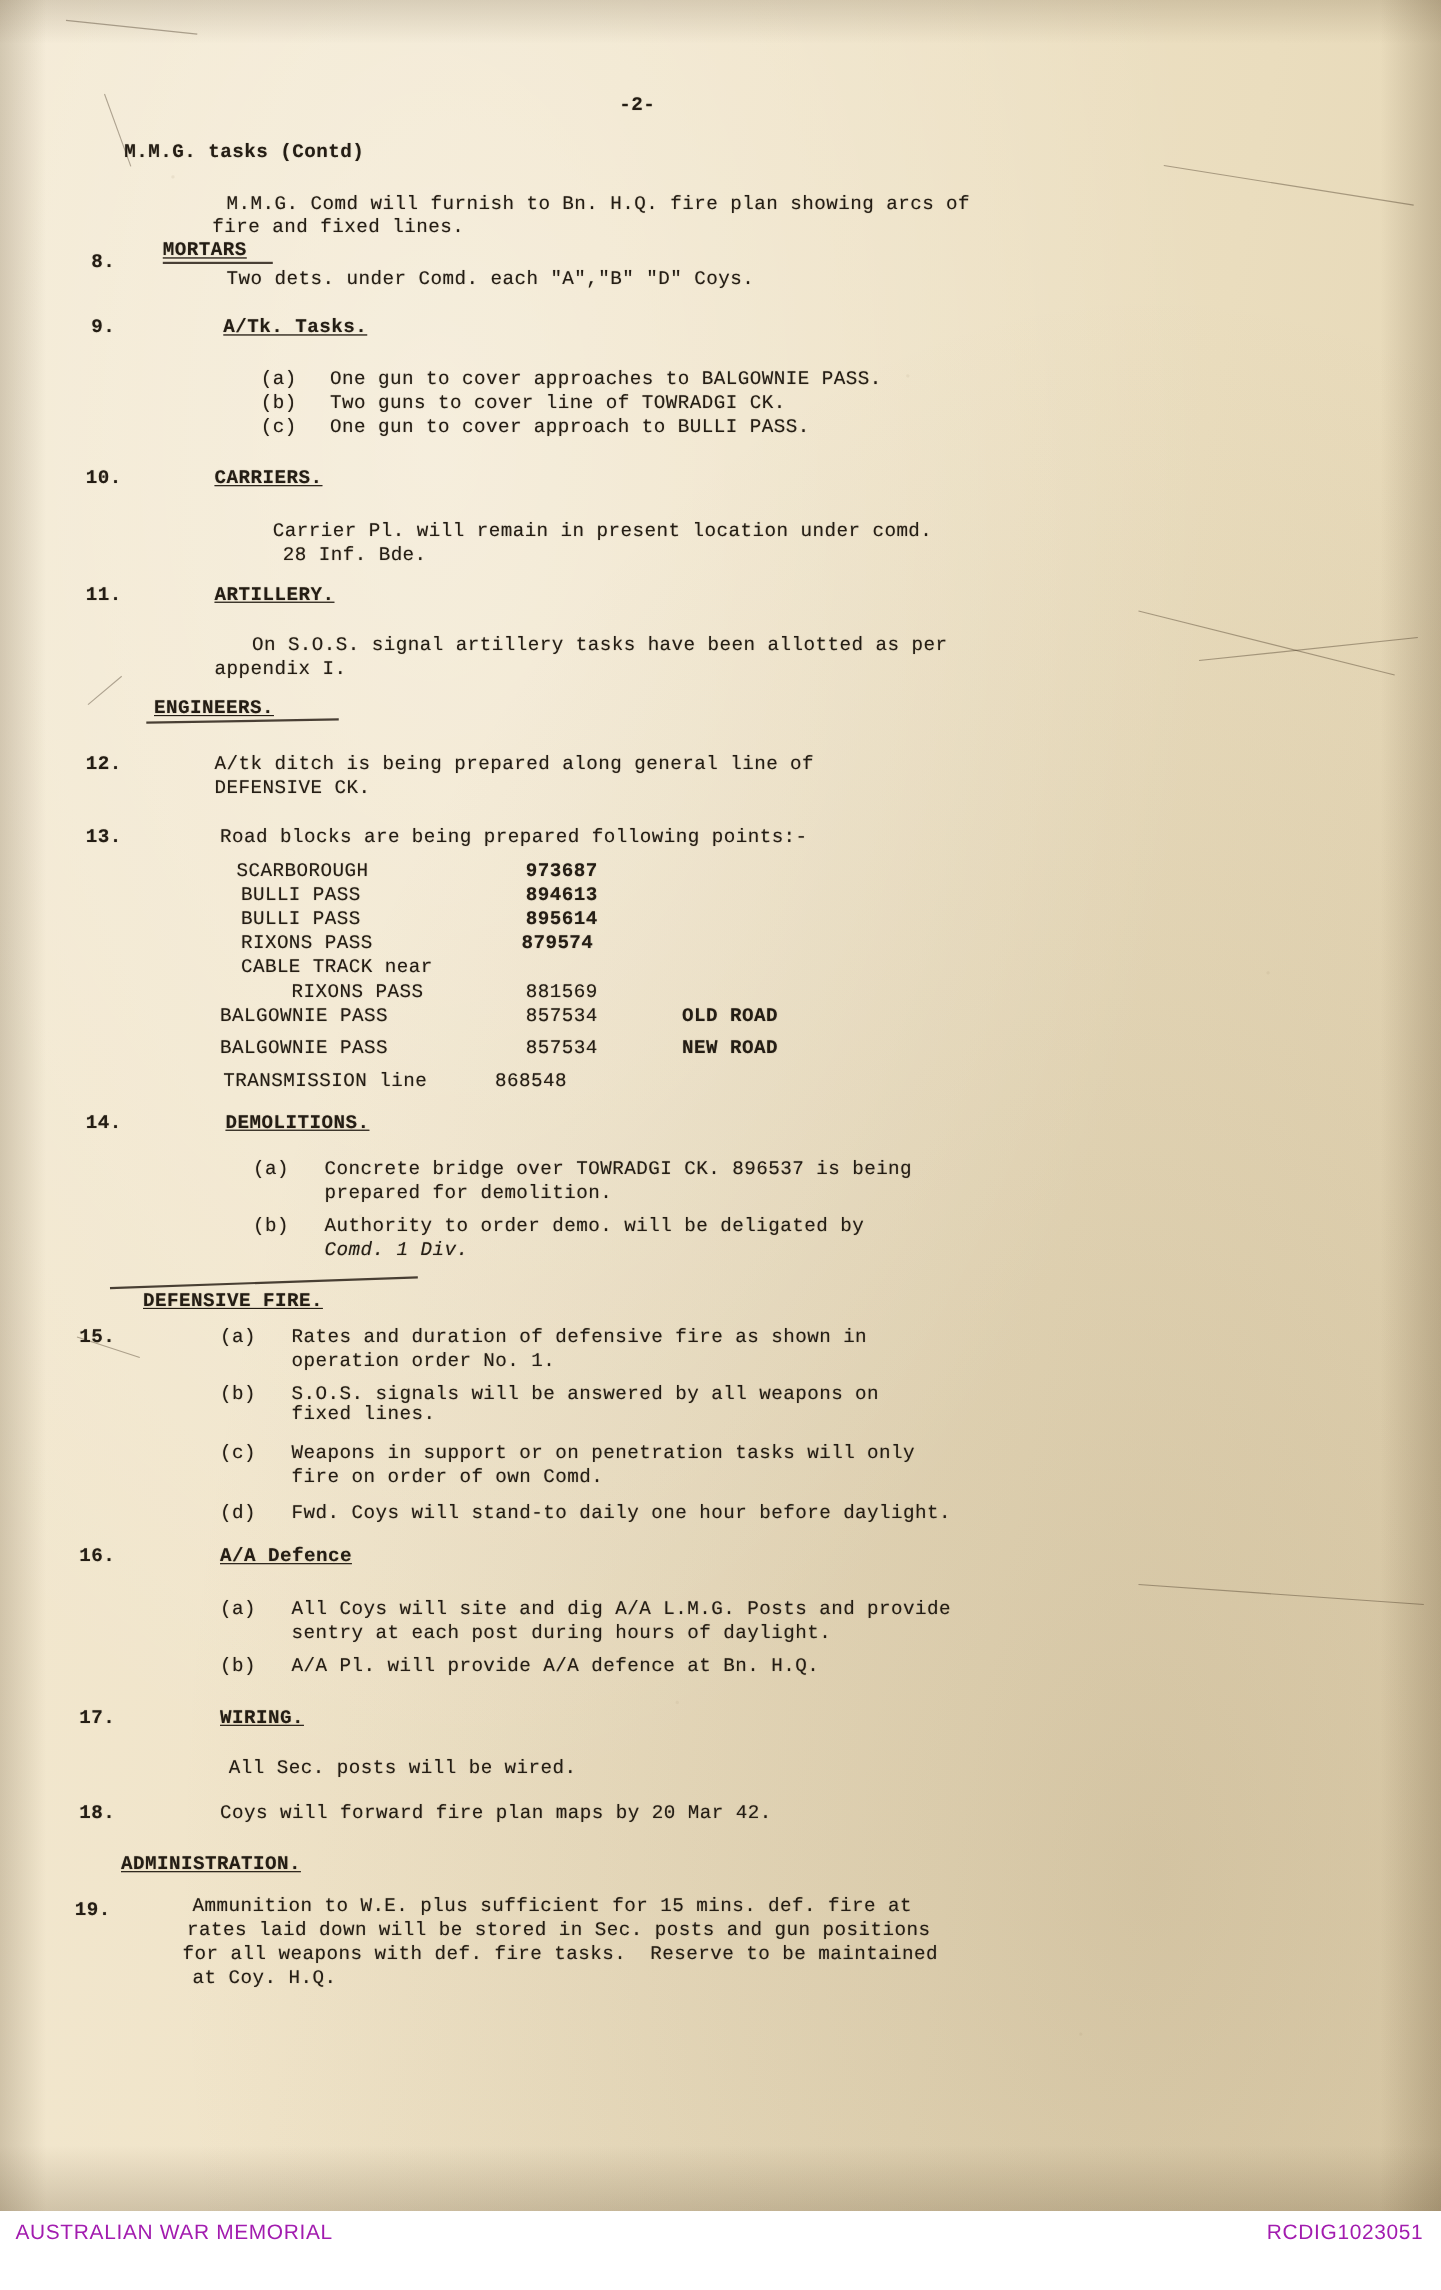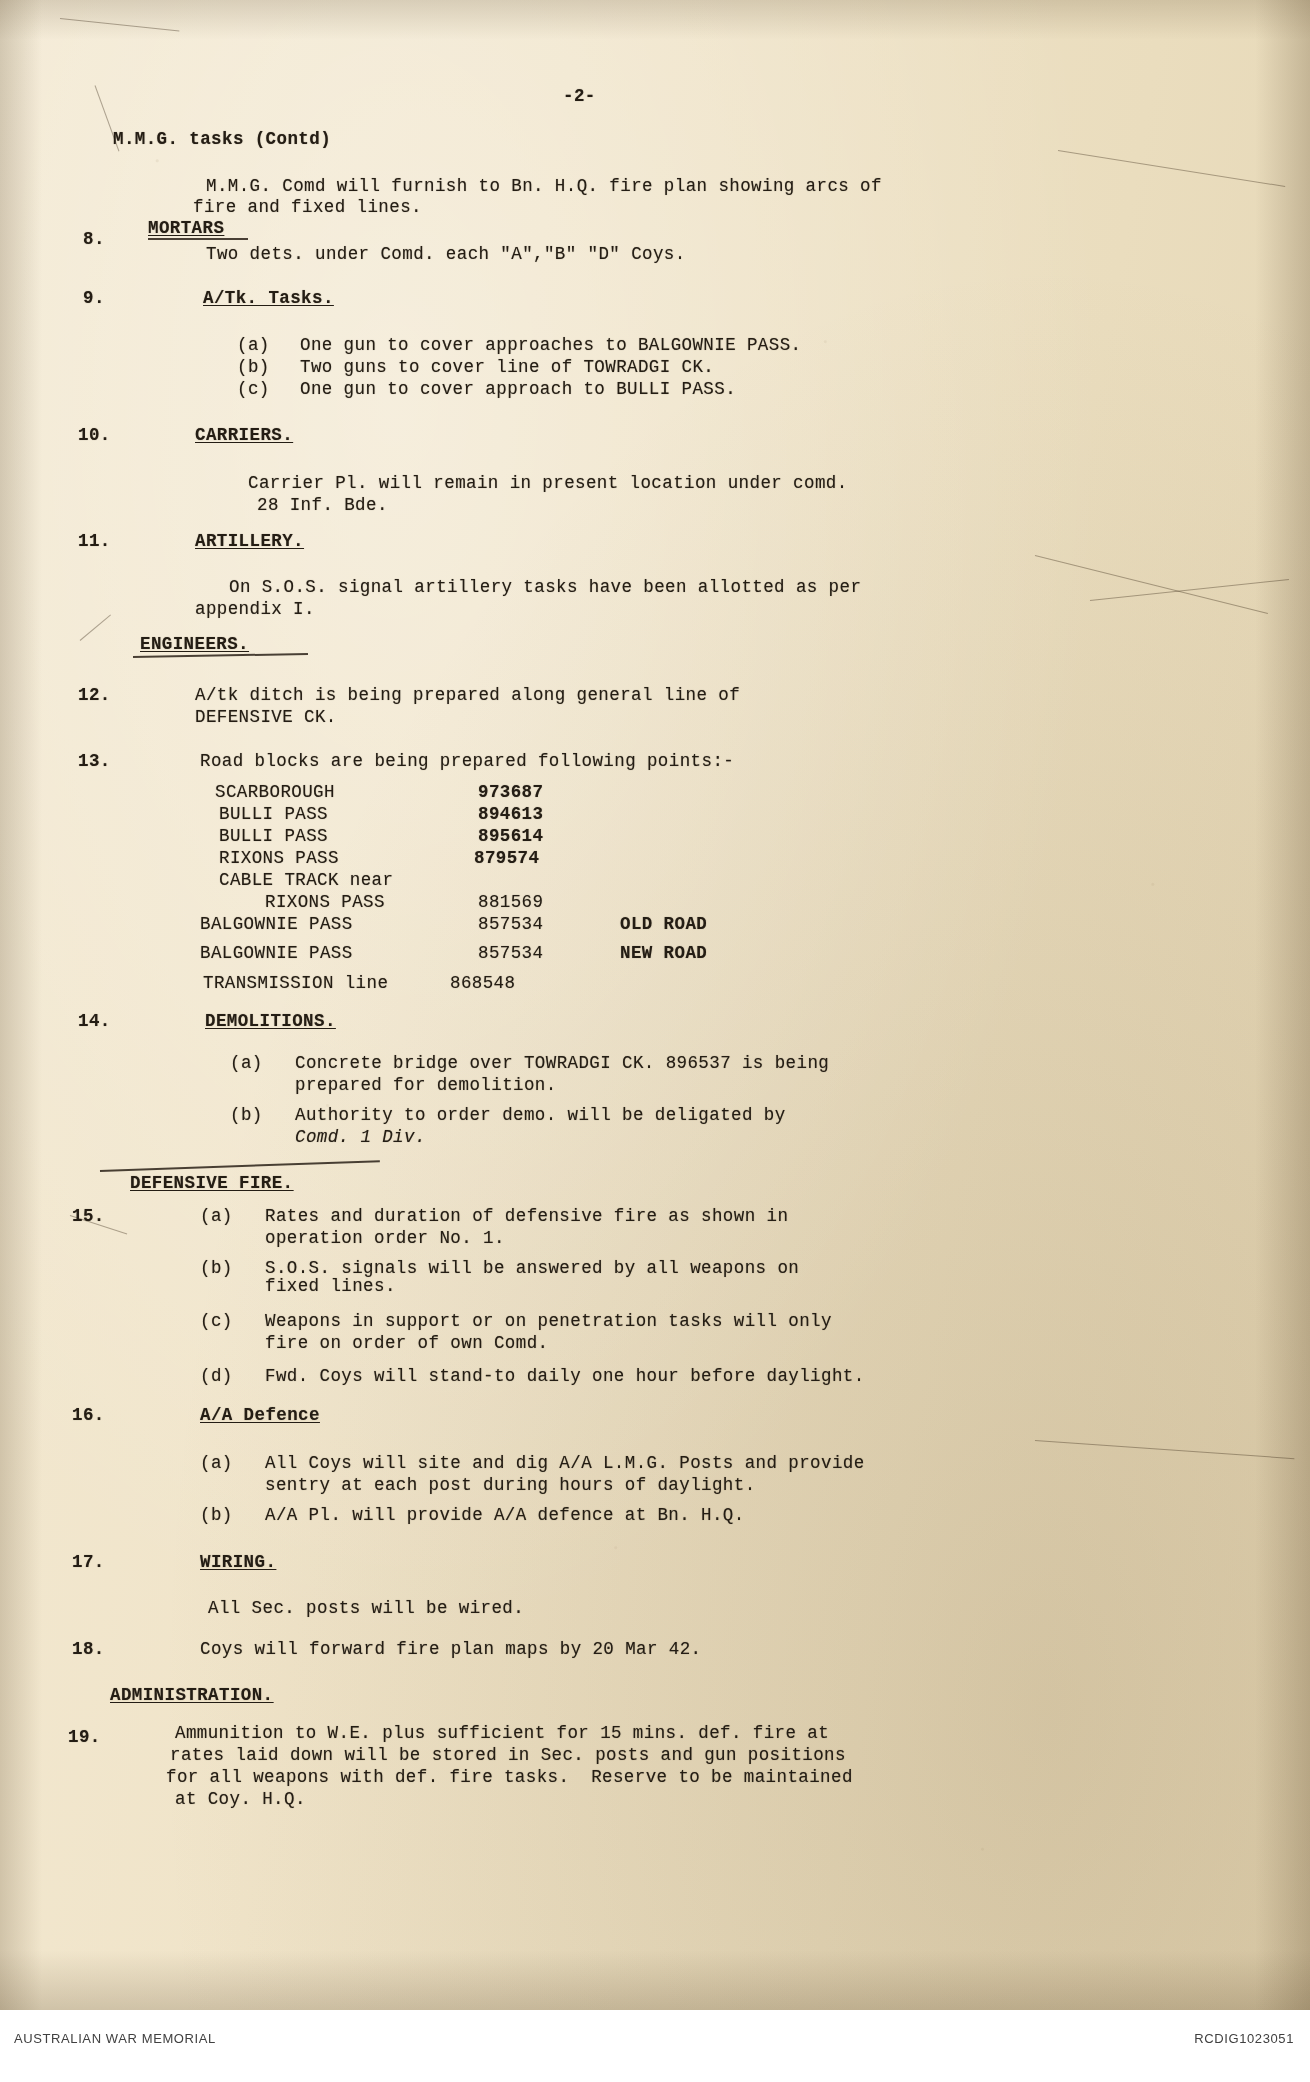--- a/index.html
+++ b/index.html
@@ -87,25 +87,25 @@
   
   #footer {
     position: absolute;
     left: 0; top: 2010px;
     width: 1310px; height: 72px;
     background: #ffffff;
     border-top: 1px solid #ffffff;
   }
   #footer .ftxt {
     position: absolute;
-    top: 20px;
+    top: 8px;
     font-family: "Liberation Sans", sans-serif;
-    font-size: 13px;
+    font-size: 19px;
     letter-spacing: .6px;
-    color: #404040;
+    color: #a21caf;
   }
   #footer .left { left: 14px; }
   #footer .right { right: 16px; }
 </style>
 </head>
 <body>
 
 <div id="page">
 
   <div id="paper"></div>

